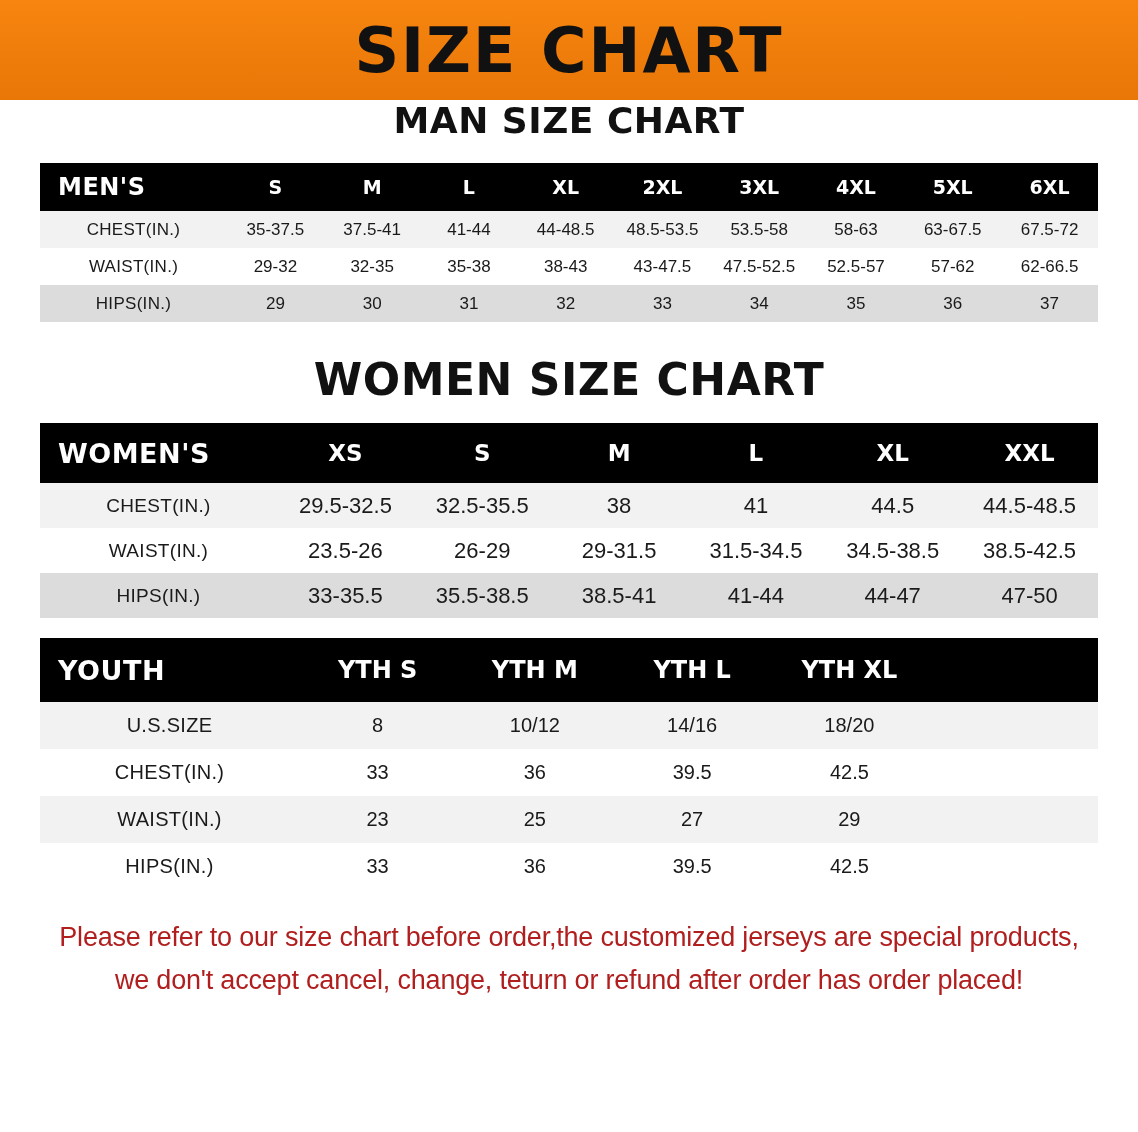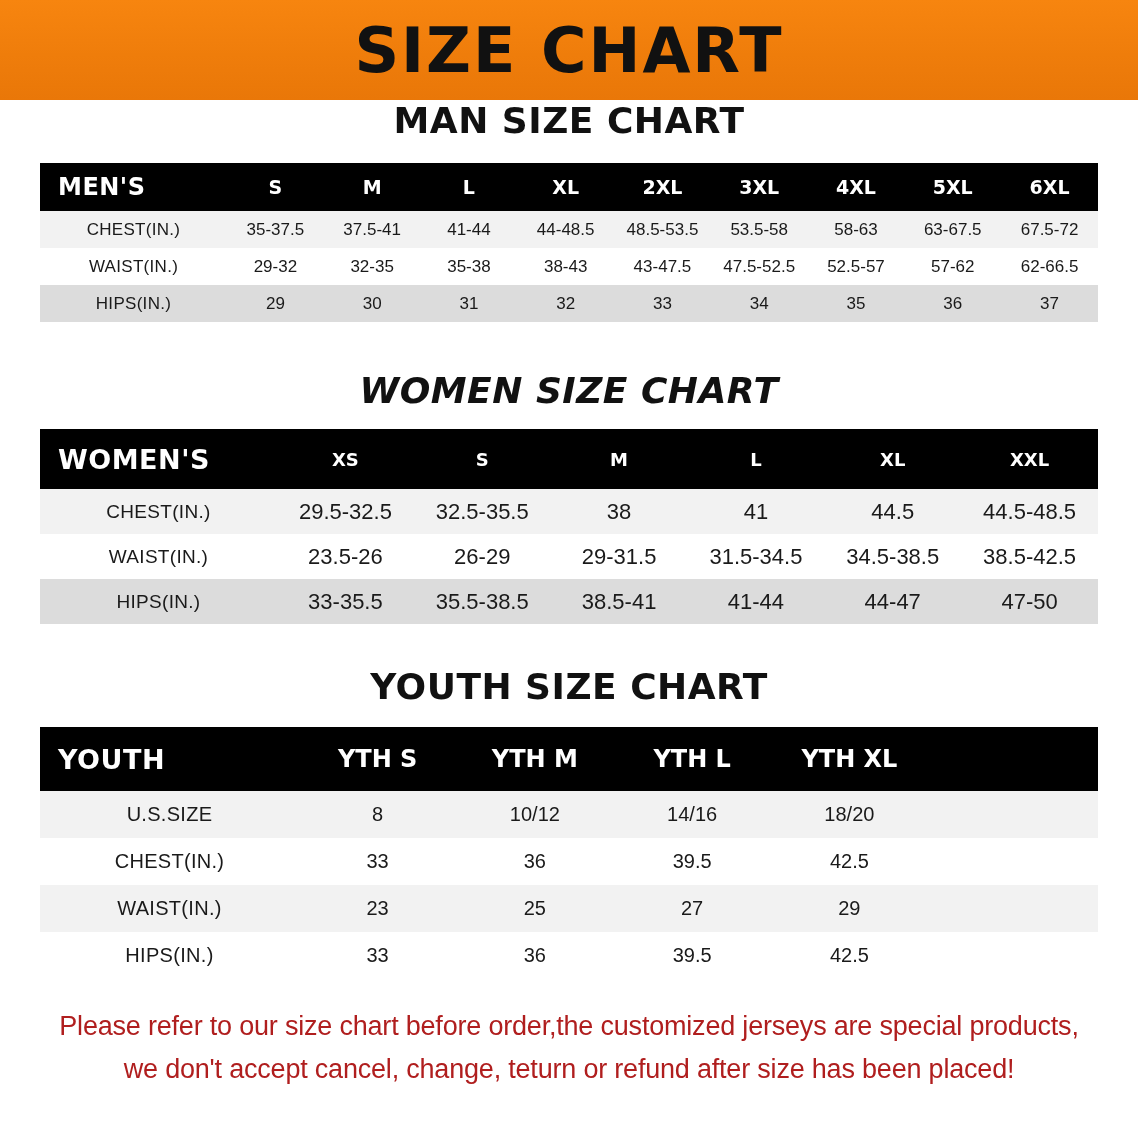--- a/index.html
+++ b/index.html
@@ -45,24 +45,23 @@
     text-align: center;
     font-family: "DejaVu Sans", sans-serif;
     font-weight: bold;
     color: #111111;
   }
   .title-man {
     font-size: 36px;
     letter-spacing: 0.5px;
   }
   .title-women {
-    font-size: 36px;
-    margin-top: 48px;
+    font-size: 44px;
+    margin-top: 32px;
     letter-spacing: 0.5px;
-    font-style: italic;
   }
   .title-youth {
     font-size: 36px;
     margin-top: 42px;
     letter-spacing: 0.5px;
   }
 
   
   .table-wrap {
     margin: 0 auto;
@@ -109,21 +108,21 @@
     background: #ffffff;
   }
 
   
   #men-table thead th { height: 46px; font-size: 19px; }
   #men-table thead th.rowlabel { font-size: 24px; }
   #men-table tbody td { height: 35px; font-size: 17px; }
   #men-table tbody td.rowlabel { font-size: 17px; }
 
   
-  #women-table thead th { height: 58px; font-size: 18px; }
+  #women-table thead th { height: 58px; font-size: 23px; }
   #women-table thead th.rowlabel { font-size: 27px; }
   #women-table tbody td { height: 43px; font-size: 22px; }
   #women-table tbody td.rowlabel { font-size: 19px; }
 
   
   #youth-table thead th { height: 62px; font-size: 24px; margin-left: 48px; }
   #youth-table thead th.rowlabel { font-size: 27px; }
   #youth-table tbody td { height: 45px; font-size: 20px; }
   #youth-table tbody td.rowlabel { font-size: 20px; }
 
@@ -252,21 +251,20 @@
           <td>35.5-38.5</td>
           <td>38.5-41</td>
           <td>41-44</td>
           <td>44-47</td>
           <td>47-50</td>
         </tr>
       </tbody>
     </table>
   </div>
 
-  <div class="section-title title-youth">YOUTH SIZE CHART</div>
   <div class="spacer-youth"></div>
   <div class="table-wrap">
     <table class="size-table" id="youth-table">
       <thead>
         <tr>
           <th class="rowlabel" style="width:240px">YOUTH</th>
           <th>YTH S</th>
           <th>YTH M</th>
           <th>YTH L</th>
           <th>YTH XL</th>
@@ -305,16 +303,16 @@
           <td>39.5</td>
           <td>42.5</td>
           <td></td>
         </tr>
       </tbody>
     </table>
   </div>
 
   <div class="footer-note">
     <span>Please refer to our size chart before order,the customized jerseys are special products,</span>
-    <span>we don't accept cancel, change, teturn or refund after size has been placed!</span>
+    <span>we don't accept cancel, change, teturn or refund after order has order placed!</span>
   </div>
 
 </div>
 
 </body></html>

